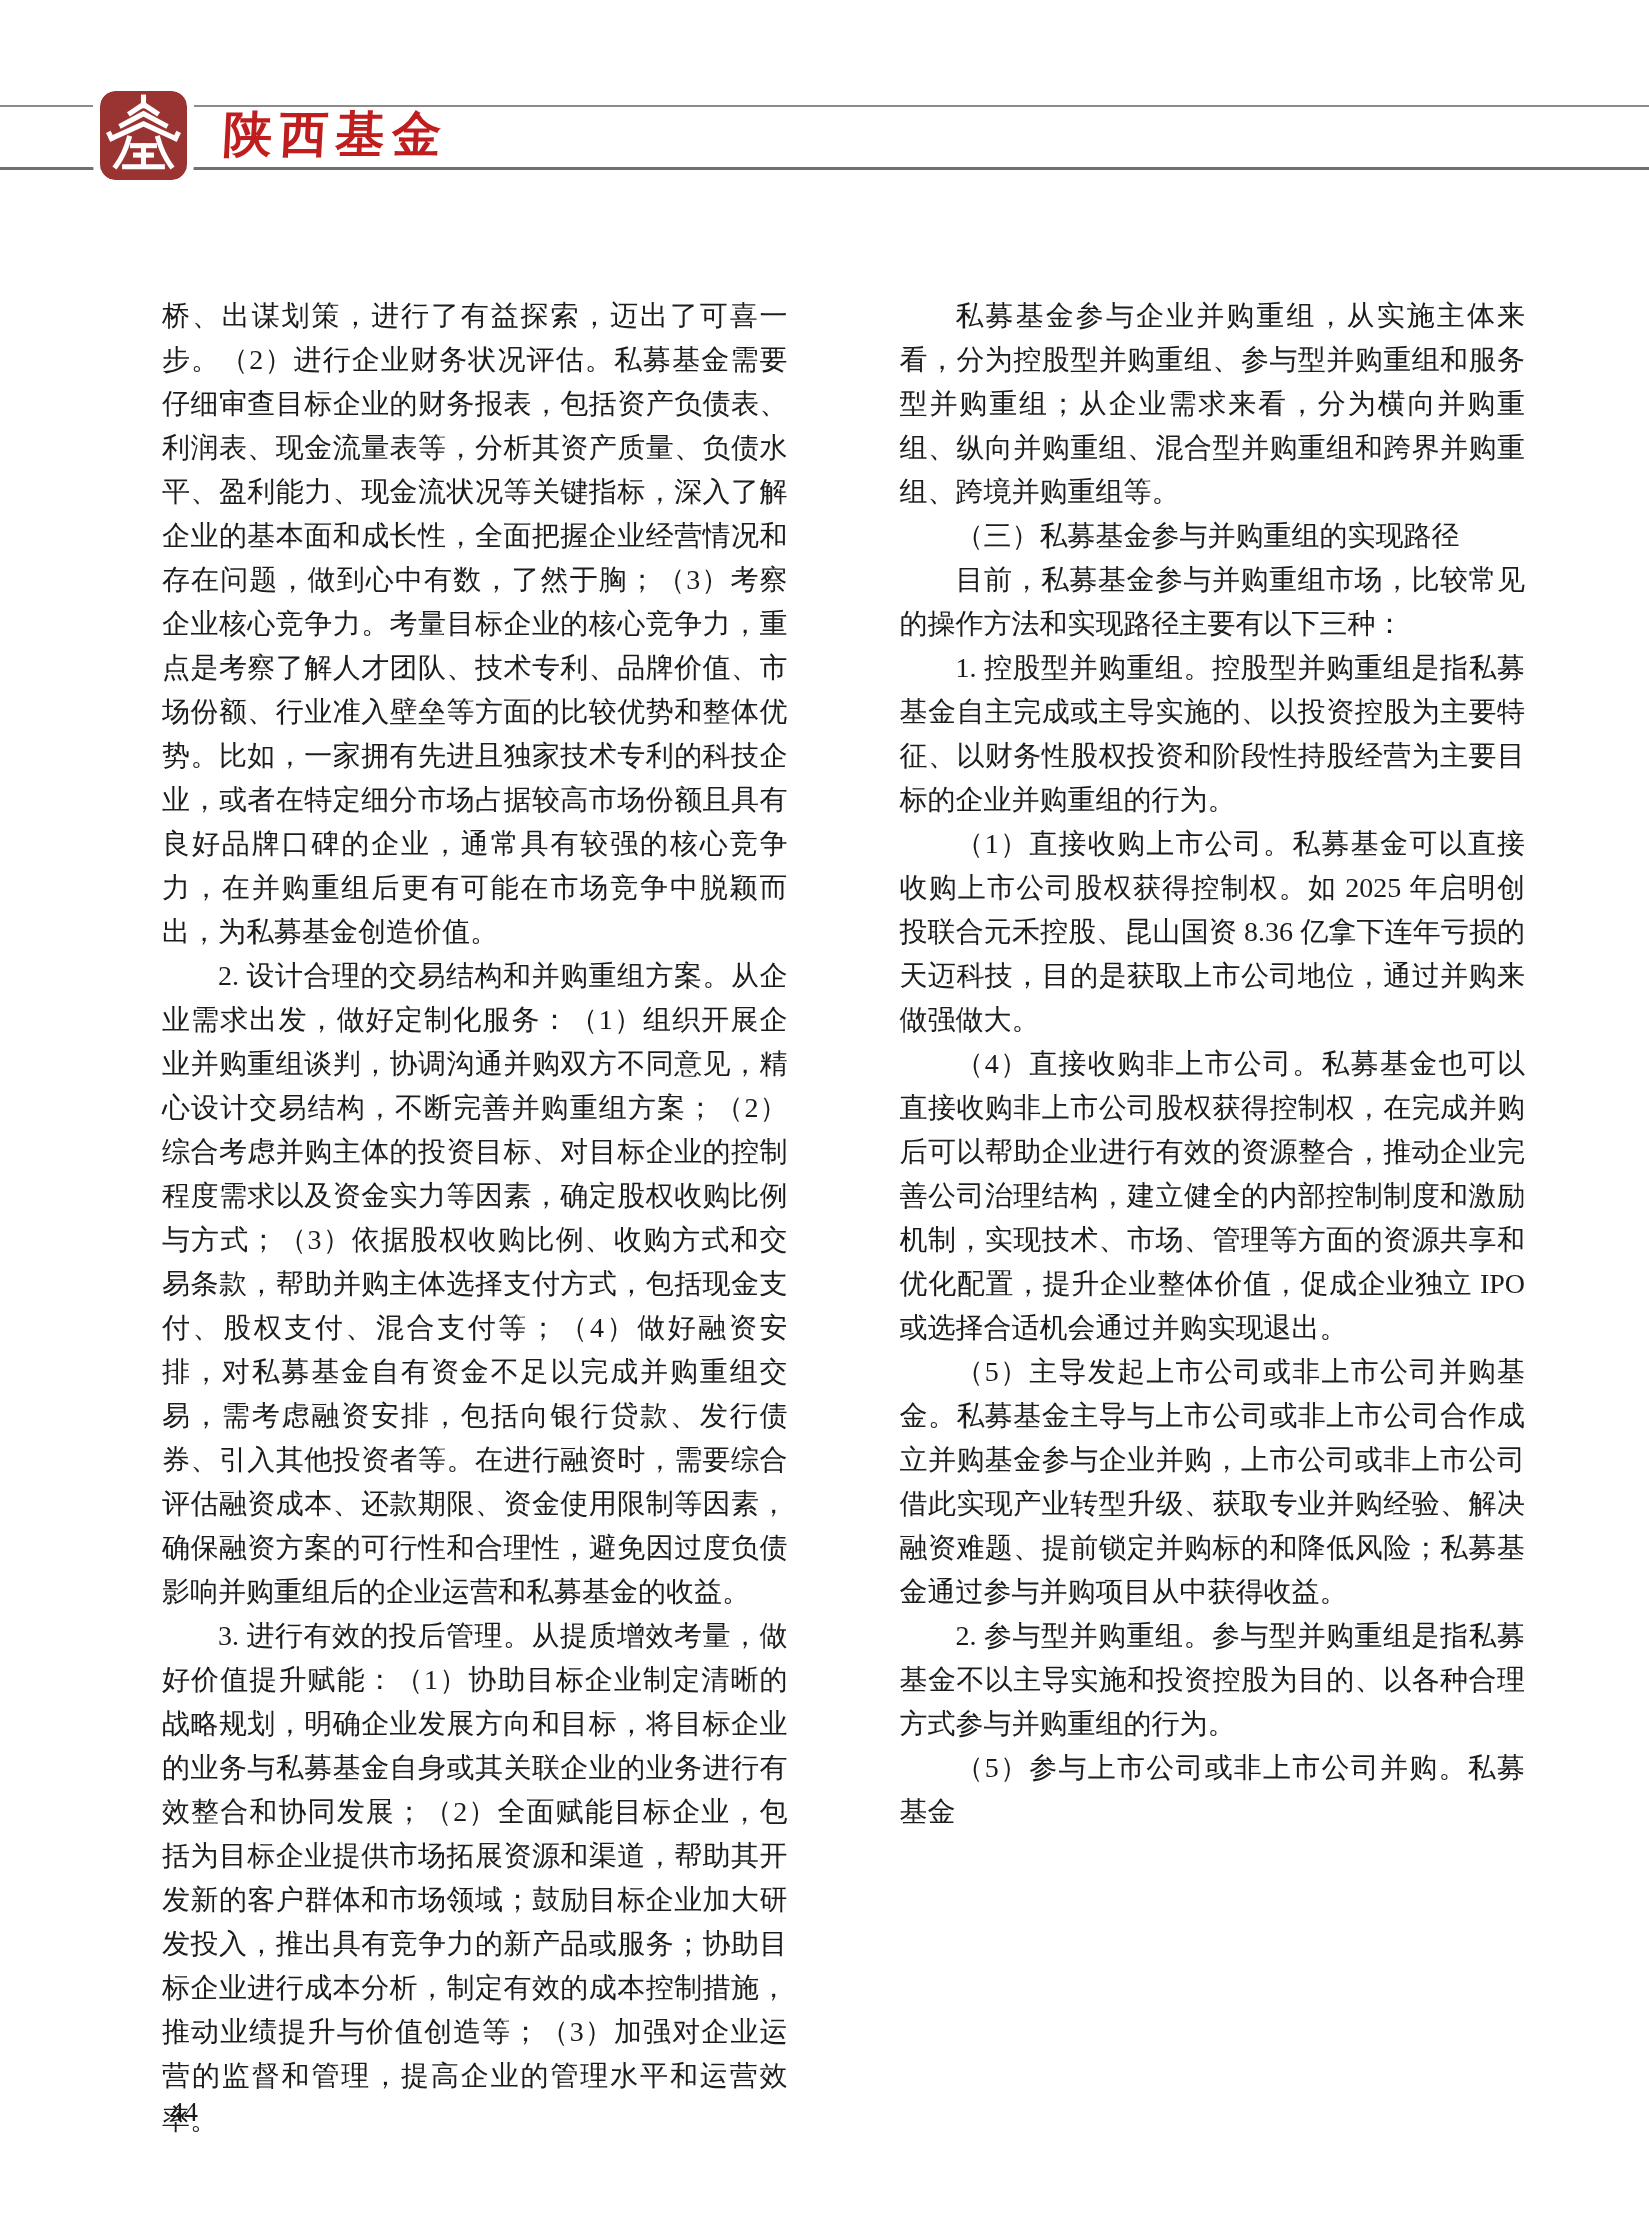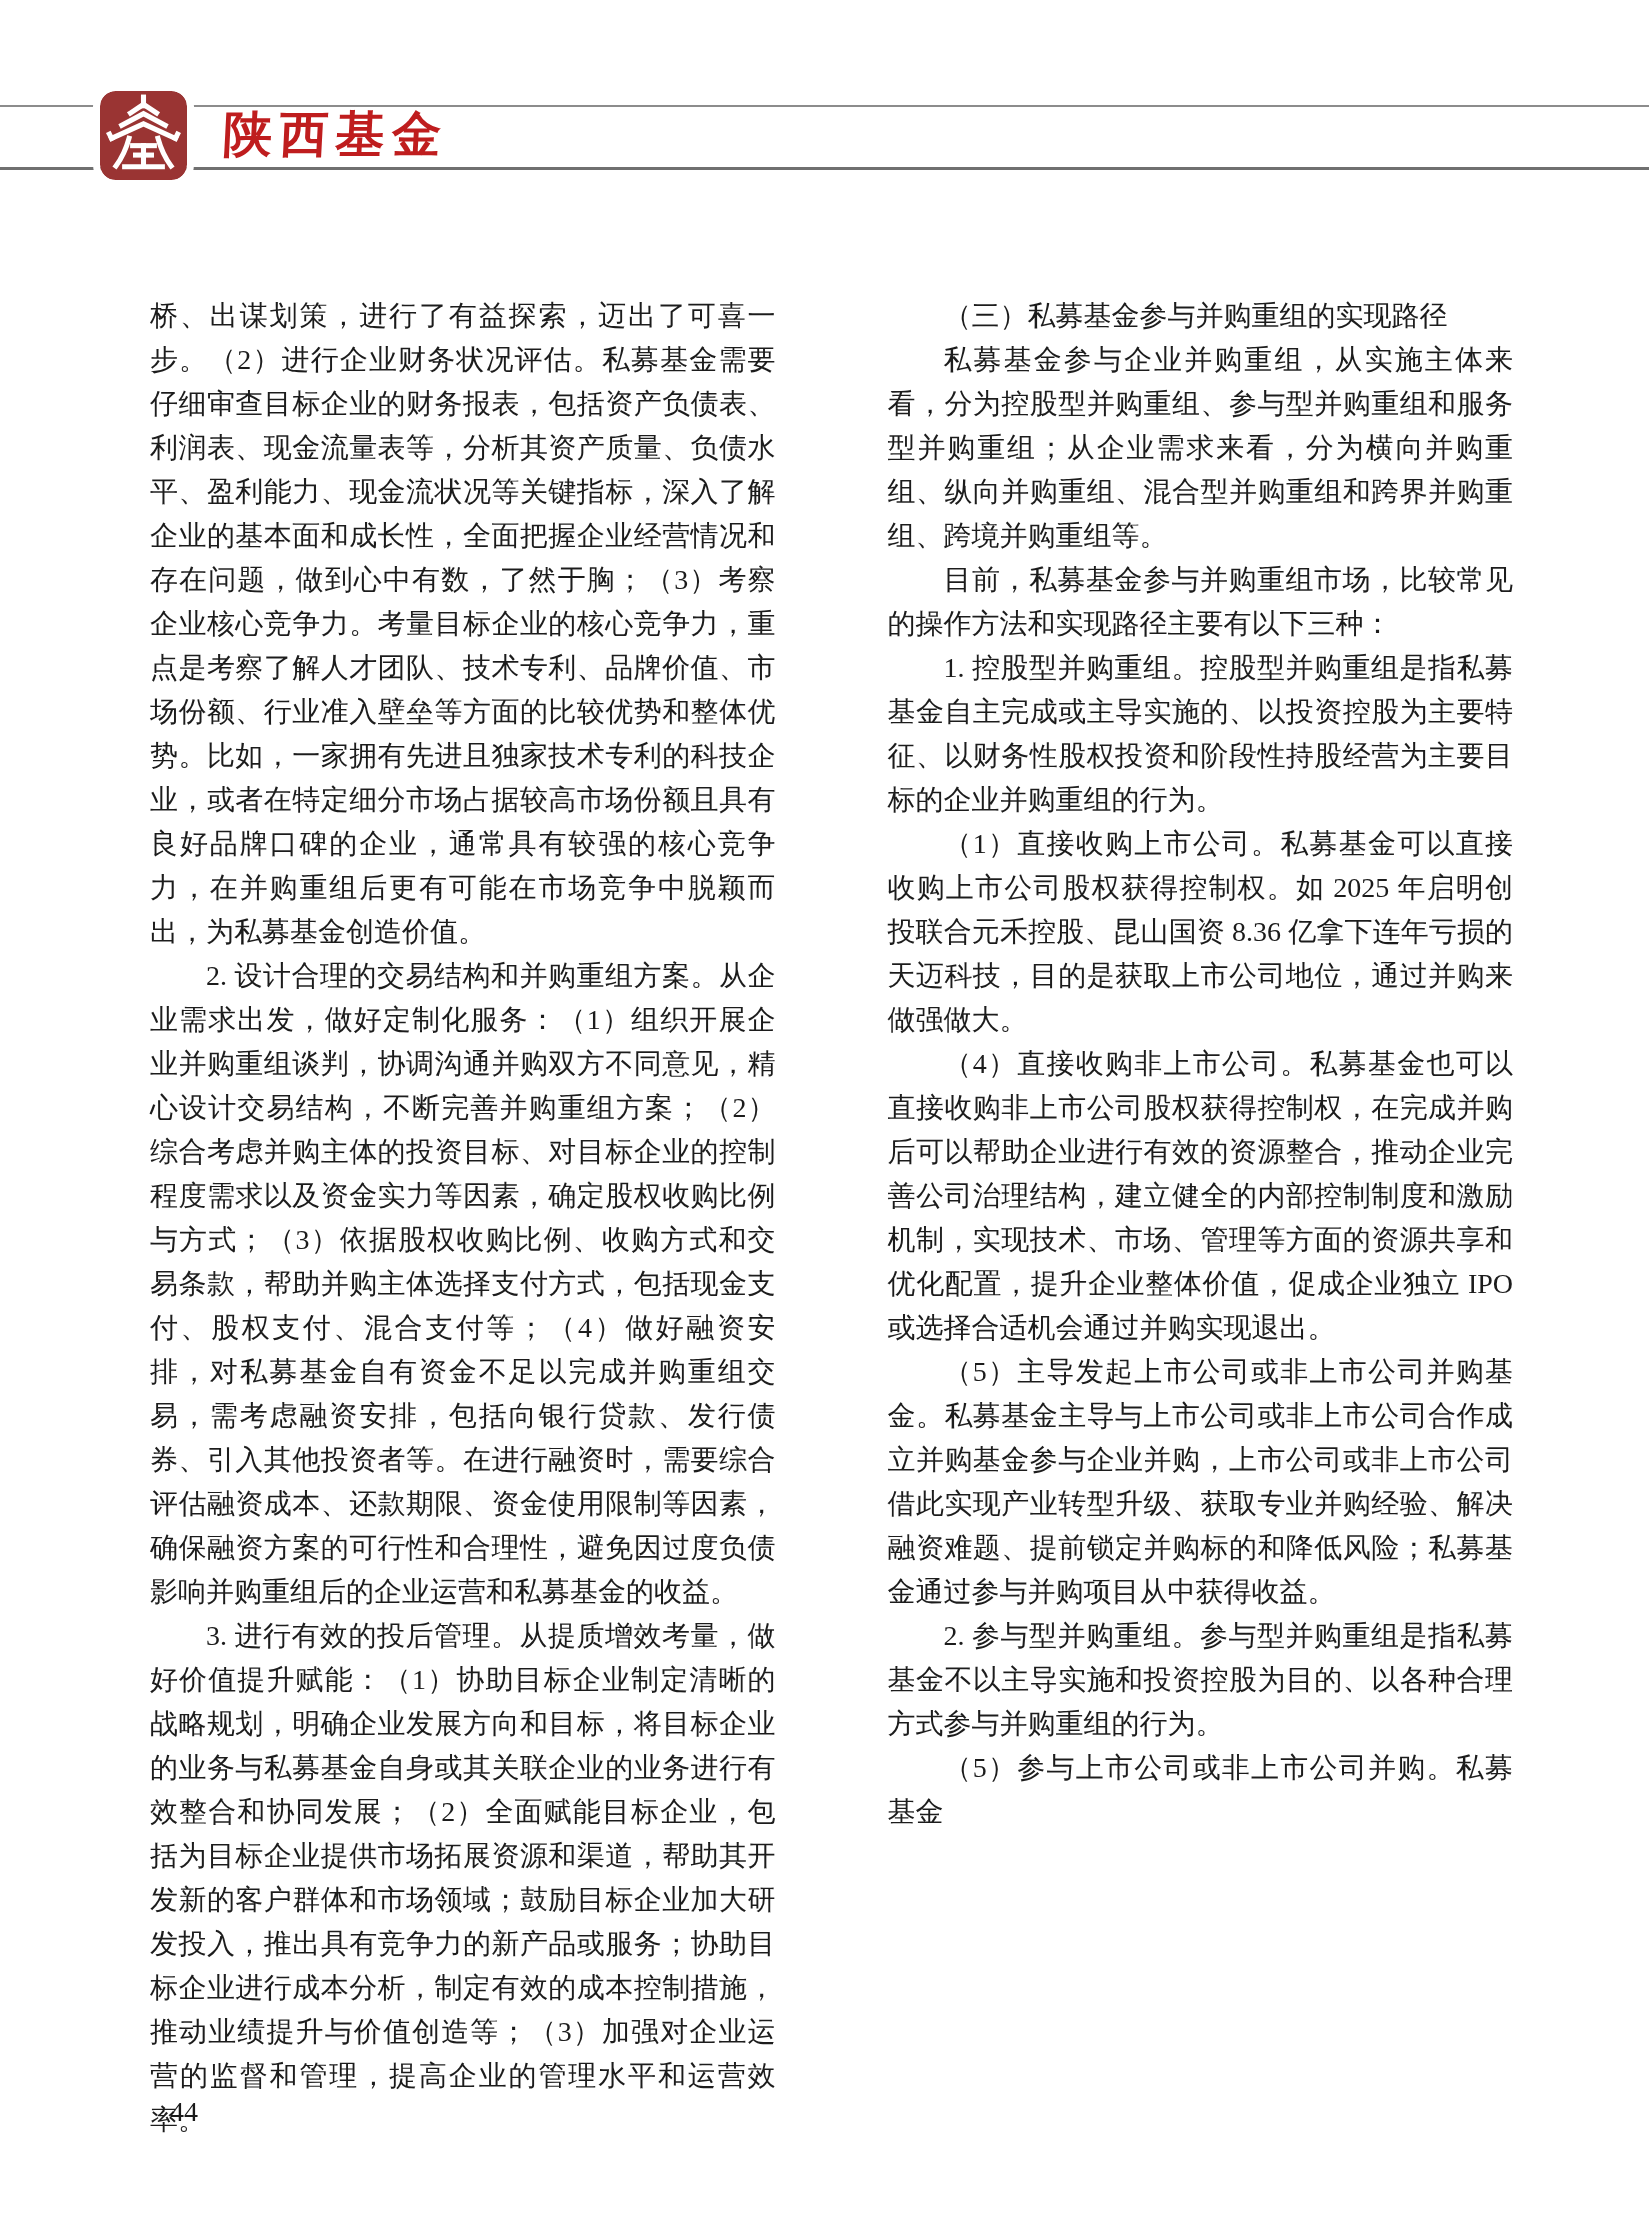--- a/index.html
+++ b/index.html
@@ -39,21 +39,21 @@
     letter-spacing: 7.3px;
     color: #bf1d1e;
     z-index: 3;
     transform: skewX(-3deg);
     white-space: nowrap;
   }
 
   
   .page-main {
     position: absolute;
-    left: 150px;
+    left: 162px;
     top: 294px;
     width: 1363px;
     display: flex;
     gap: 112px;
   }
   .col { width: 637px; }
 
   .col p {
     margin: 0;
     font-size: 28px;
@@ -109,22 +109,22 @@
 </header>
 
 <main class="page-main">
   <section class="col">
     <p class="continuation">桥、出谋划策，进行了有益探索，迈出了可喜一步。（2）进行企业财务状况评估。私募基金需要仔细审查目标企业的财务报表，包括资产负债表、利润表、现金流量表等，分析其资产质量、负债水平、盈利能力、现金流状况等关键指标，深入了解企业的基本面和成长性，全面把握企业经营情况和存在问题，做到心中有数，了然于胸；（3）考察企业核心竞争力。考量目标企业的核心竞争力，重点是考察了解人才团队、技术专利、品牌价值、市场份额、行业准入壁垒等方面的比较优势和整体优势。比如，一家拥有先进且独家技术专利的科技企业，或者在特定细分市场占据较高市场份额且具有良好品牌口碑的企业，通常具有较强的核心竞争力，在并购重组后更有可能在市场竞争中脱颖而出，为私募基金创造价值。</p>
     <p>2. 设计合理的交易结构和并购重组方案。从企业需求出发，做好定制化服务：（1）组织开展企业并购重组谈判，协调沟通并购双方不同意见，精心设计交易结构，不断完善并购重组方案；（2）综合考虑并购主体的投资目标、对目标企业的控制程度需求以及资金实力等因素，确定股权收购比例与方式；（3）依据股权收购比例、收购方式和交易条款，帮助并购主体选择支付方式，包括现金支付、股权支付、混合支付等；（4）做好融资安排，对私募基金自有资金不足以完成并购重组交易，需考虑融资安排，包括向银行贷款、发行债券、引入其他投资者等。在进行融资时，需要综合评估融资成本、还款期限、资金使用限制等因素，确保融资方案的可行性和合理性，避免因过度负债影响并购重组后的企业运营和私募基金的收益。</p>
     <p>3. 进行有效的投后管理。从提质增效考量，做好价值提升赋能：（1）协助目标企业制定清晰的战略规划，明确企业发展方向和目标，将目标企业的业务与私募基金自身或其关联企业的业务进行有效整合和协同发展；（2）全面赋能目标企业，包括为目标企业提供市场拓展资源和渠道，帮助其开发新的客户群体和市场领域；鼓励目标企业加大研发投入，推出具有竞争力的新产品或服务；协助目标企业进行成本分析，制定有效的成本控制措施，推动业绩提升与价值创造等；（3）加强对企业运营的监督和管理，提高企业的管理水平和运营效率。</p>
   </section>
 
   <section class="col">
+    <p>私募基金参与企业并购重组，从实施主体来看，分为控股型并购重组、参与型并购重组和服务型并购重组；从企业需求来看，分为横向并购重组、纵向并购重组、混合型并购重组和跨界并购重组、跨境并购重组等。</p>
     <p>（三）私募基金参与并购重组的实现路径</p>
-    <p>私募基金参与企业并购重组，从实施主体来看，分为控股型并购重组、参与型并购重组和服务型并购重组；从企业需求来看，分为横向并购重组、纵向并购重组、混合型并购重组和跨界并购重组、跨境并购重组等。</p>
     <p>目前，私募基金参与并购重组市场，比较常见的操作方法和实现路径主要有以下三种：</p>
     <p>1. 控股型并购重组。控股型并购重组是指私募基金自主完成或主导实施的、以投资控股为主要特征、以财务性股权投资和阶段性持股经营为主要目标的企业并购重组的行为。</p>
     <p>（1）直接收购上市公司。私募基金可以直接收购上市公司股权获得控制权。如 2025 年启明创投联合元禾控股、昆山国资 8.36 亿拿下连年亏损的天迈科技，目的是获取上市公司地位，通过并购来做强做大。</p>
     <p>（4）直接收购非上市公司。私募基金也可以直接收购非上市公司股权获得控制权，在完成并购后可以帮助企业进行有效的资源整合，推动企业完善公司治理结构，建立健全的内部控制制度和激励机制，实现技术、市场、管理等方面的资源共享和优化配置，提升企业整体价值，促成企业独立 IPO 或选择合适机会通过并购实现退出。</p>
     <p>（5）主导发起上市公司或非上市公司并购基金。私募基金主导与上市公司或非上市公司合作成立并购基金参与企业并购，上市公司或非上市公司借此实现产业转型升级、获取专业并购经验、解决融资难题、提前锁定并购标的和降低风险；私募基金通过参与并购项目从中获得收益。</p>
     <p>2. 参与型并购重组。参与型并购重组是指私募基金不以主导实施和投资控股为目的、以各种合理方式参与并购重组的行为。</p>
     <p>（5）参与上市公司或非上市公司并购。私募基金</p>
   </section>
 </main>
 

